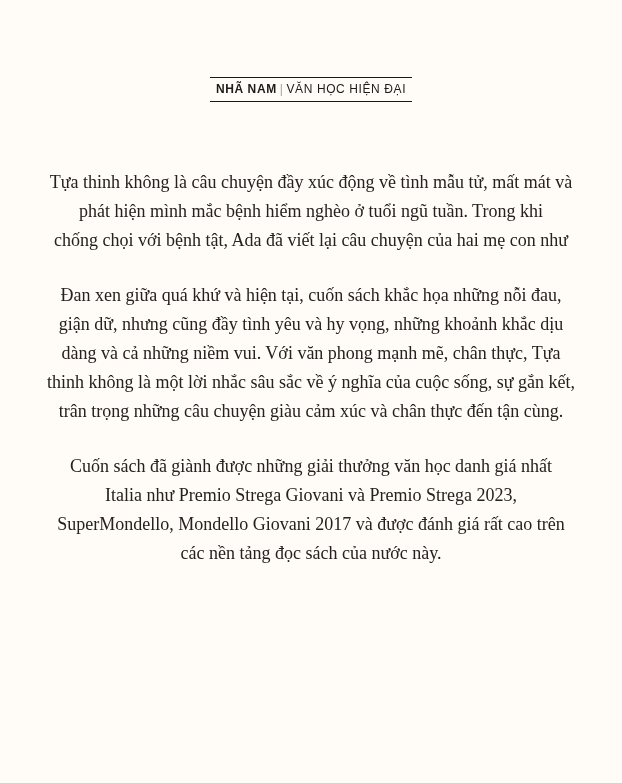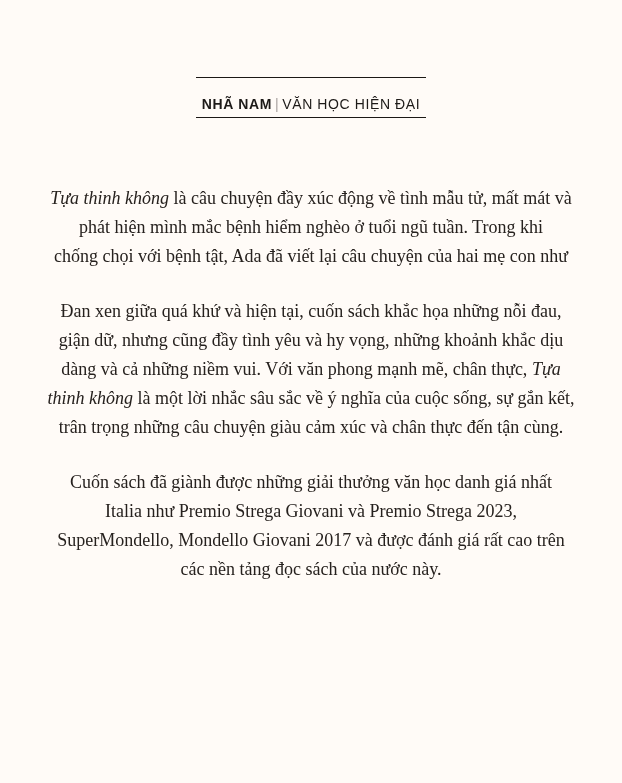--- a/index.html
+++ b/index.html
@@ -15,23 +15,23 @@
     font-family: "Liberation Serif", "DejaVu Serif", serif;
   }
   .masthead-wrap {
     padding-top: 77px;
     text-align: center;
   }
   .masthead {
     display: inline-block;
     border-top: 1.5px solid #1b1815;
     border-bottom: 1.5px solid #1b1815;
-    padding: 18px 6px 5px 6px;
+    padding: 4px 6px 5px 6px;
     font-family: "Liberation Sans", sans-serif;
-    font-size: 14px;
+    font-size: 12px;
     letter-spacing: 0.6px;
     color: #1d1a18;
     white-space: nowrap;
   }
   .masthead .publisher {
     font-weight: 700;
   }
   .masthead .separator {
     color: #a9a2a0;
     font-weight: 300;
@@ -47,21 +47,20 @@
     font-size: 18px;
     line-height: 29px;
   }
   .paragraph {
     margin: 0 0 26px 0;
   }
   .line {
     white-space: nowrap;
   }
   .italic {
-    font-style: italic;
   }
 </style>
 </head>
 <body>
 
 <div class="page">
 
   <div class="masthead-wrap">
     <div class="masthead">
       <span class="publisher">NHÃ NAM</span><span class="separator">|</span><span class="collection">VĂN HỌC HIỆN ĐẠI</span>

